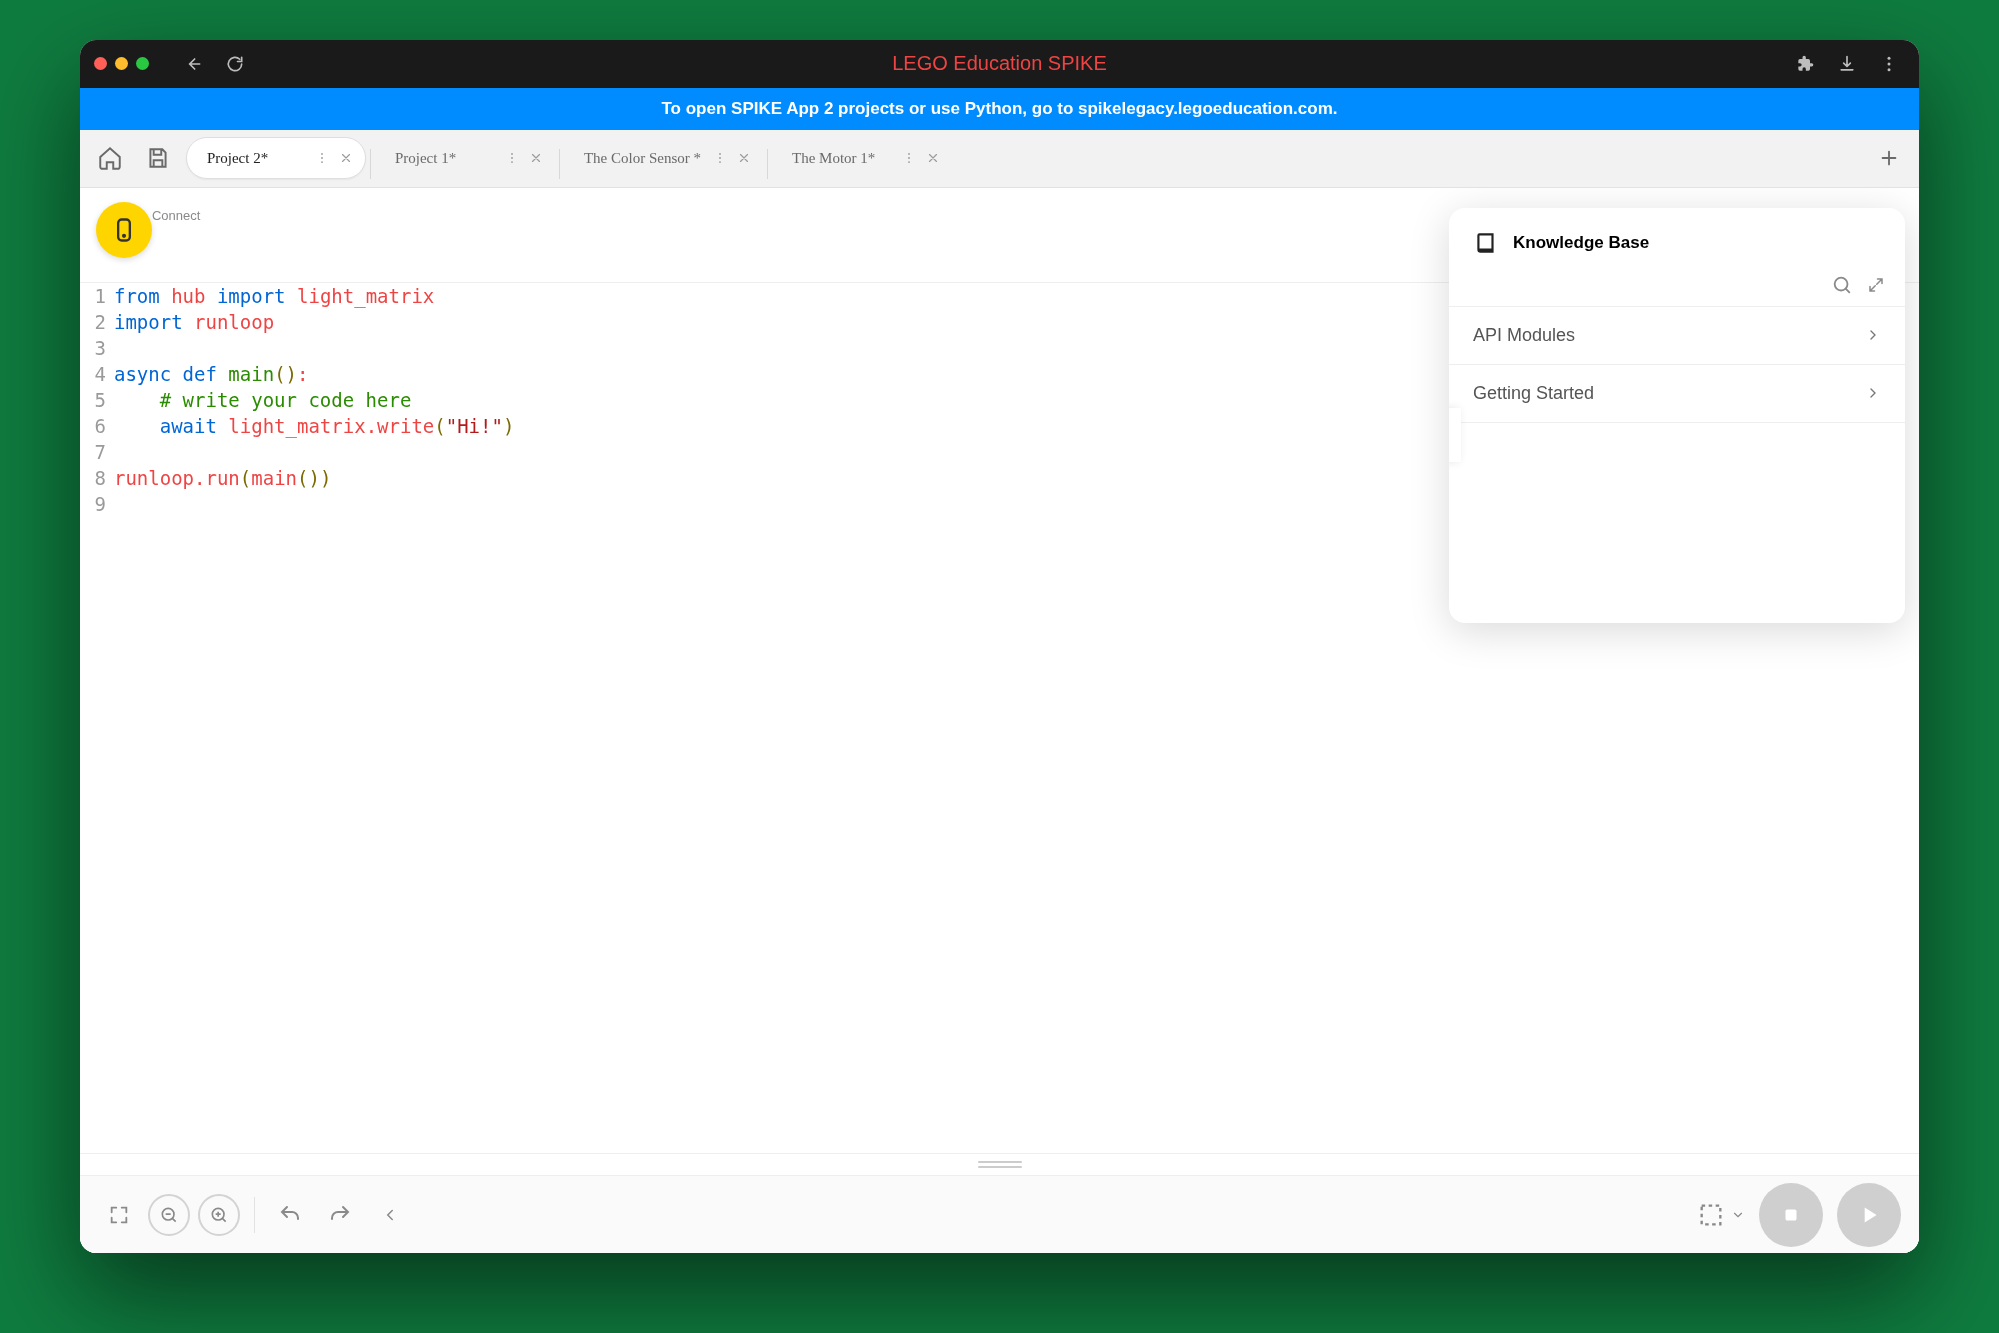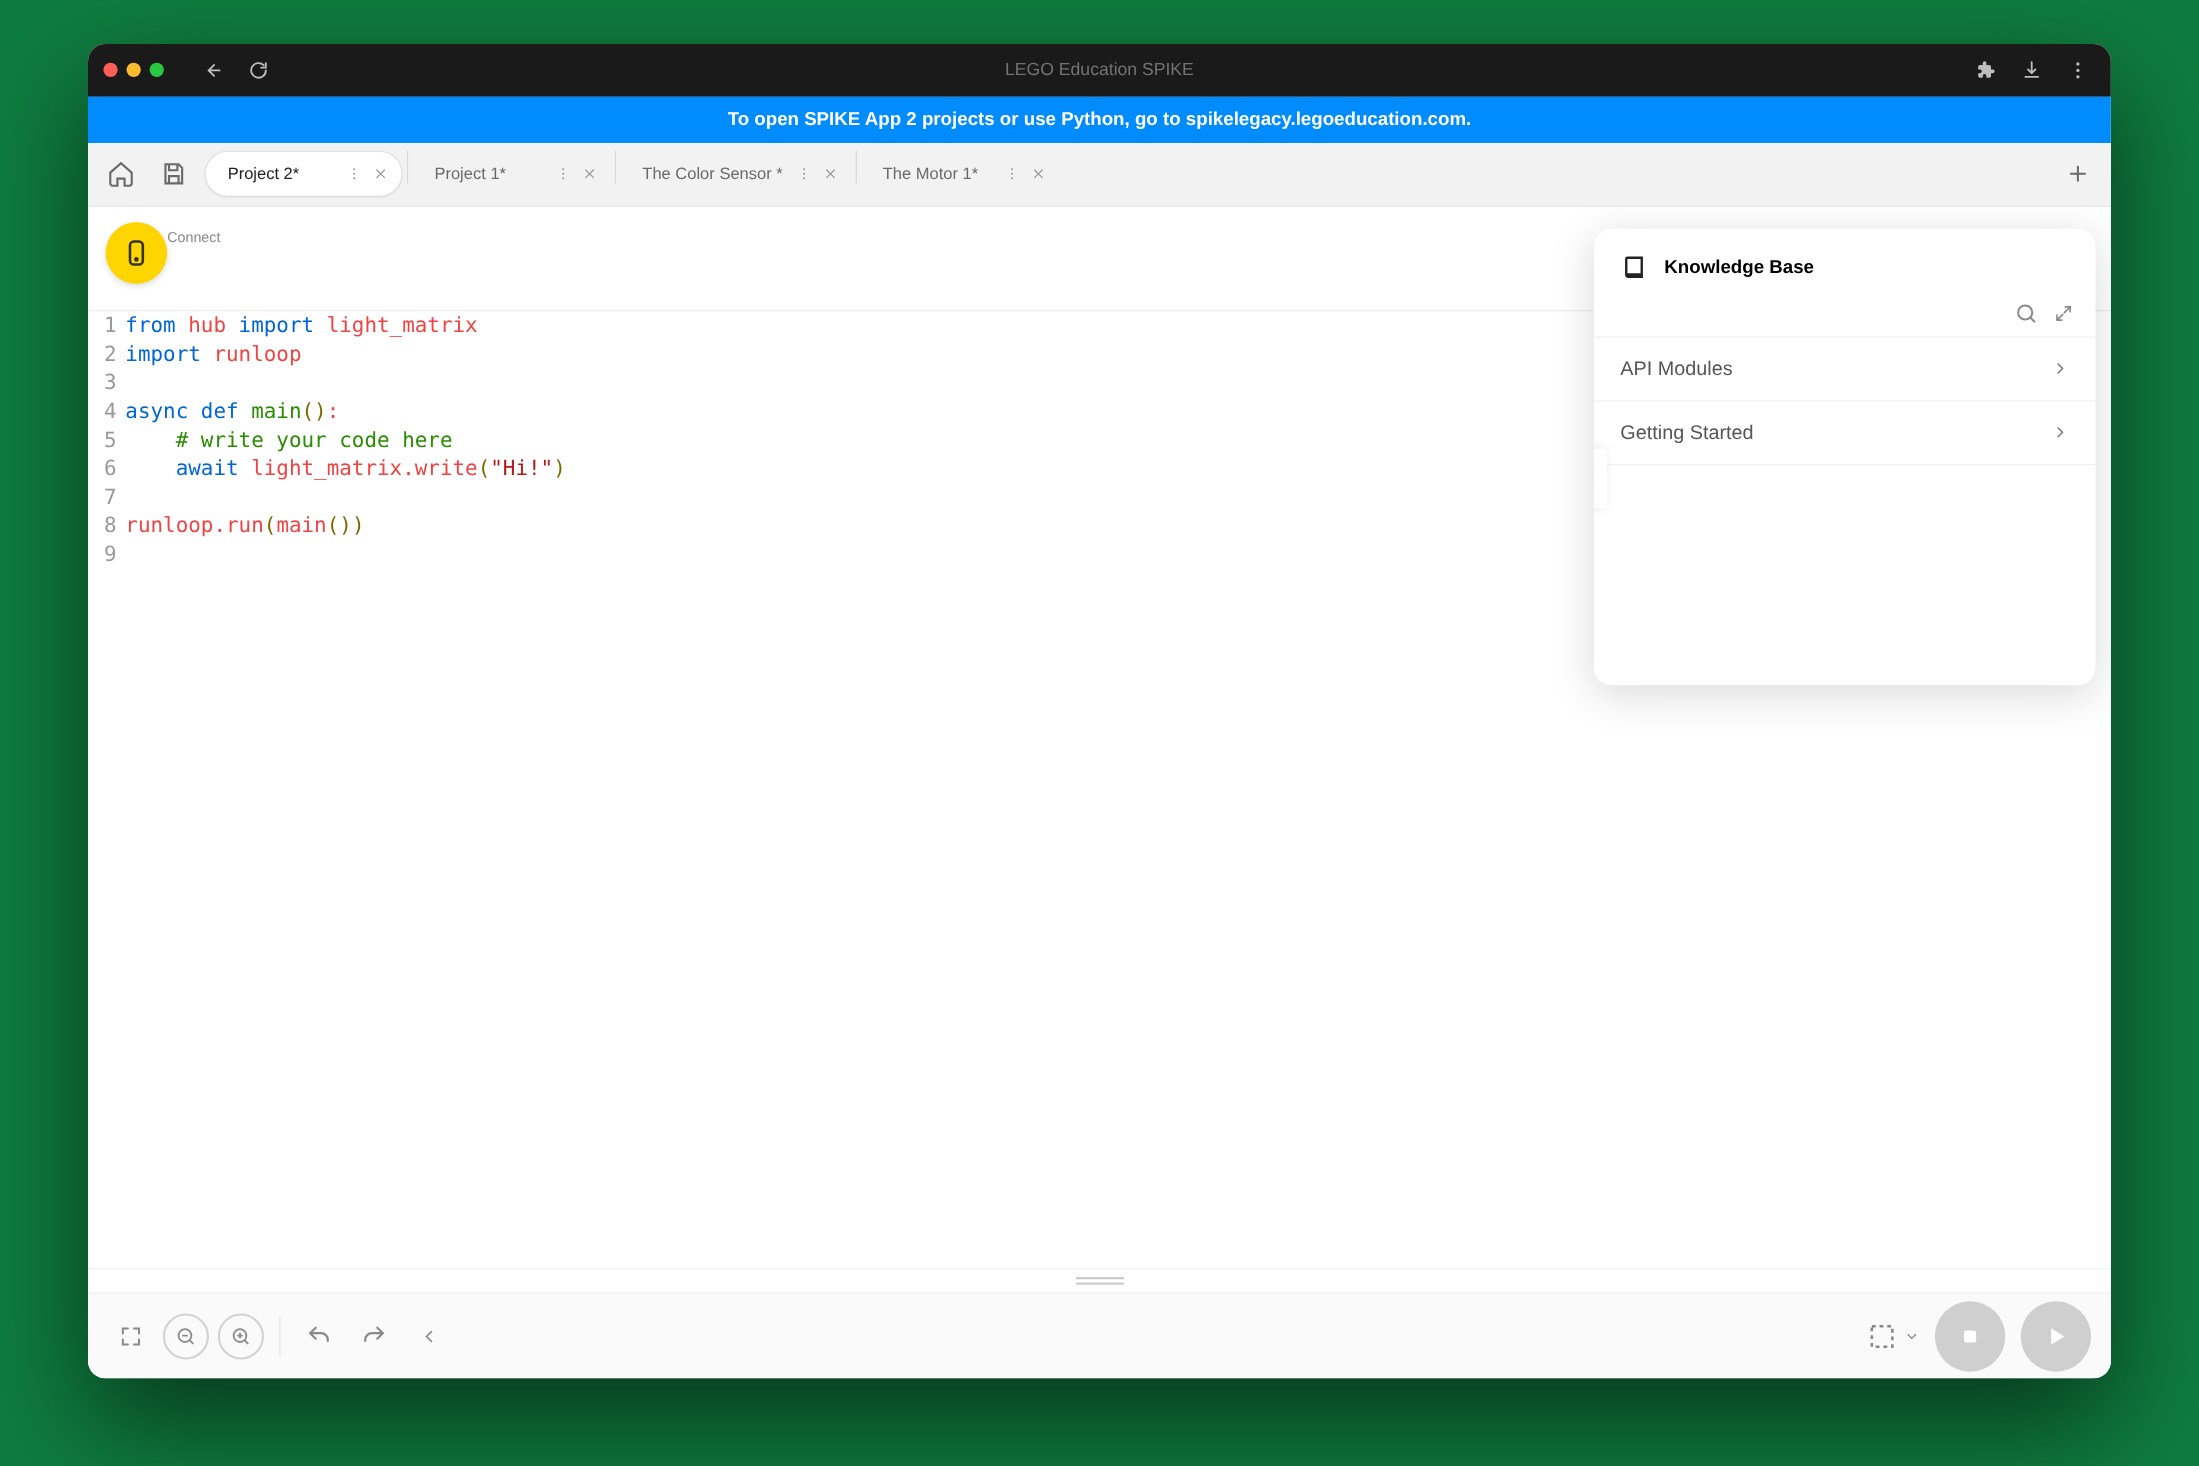--- a/index.html
+++ b/index.html
@@ -28,21 +28,21 @@
     display: flex;
     align-items: center;
     justify-content: space-between;
     padding: 0 14px;
   }
   .titlebar-left { display: flex; align-items: center; gap: 10px; }
   .traffic-lights { display: flex; gap: 8px; margin-right: 18px; }
   .traffic-lights span { width: 13px; height: 13px; border-radius: 50%; display: block; }
   .tl-red{ background:#ff5f57; } .tl-yellow{ background:#febc2e; } .tl-green{ background:#28c840; }
   .titlebar-icon { width: 32px; height: 32px; display:flex; align-items:center; justify-content:center; color:#bdbdbd; cursor:pointer; border-radius:6px;}
-  .titlebar-title { position:absolute; left:0; right:0; text-align:center; font-size:16px; font-weight:500; color:#737373; pointer-events:none;}
+  .titlebar-title { position:absolute; left:0; right:0; text-align:center; font-size:20px; font-weight:500; color:#ef4444; pointer-events:none;}
   .titlebar-right{ display:flex; align-items:center; gap:10px; }
 
   
   .banner {
     background: #008cff;
     color: #fff;
     font-weight:600;
     height: 42px;
     display:flex; align-items:center; justify-content:center;
     font-size: 17px;
@@ -55,21 +55,21 @@
     border-bottom: 1px solid #e2e2e2;
     display:flex; align-items:center;
     padding: 0 10px 0 10px;
     gap: 8px;
   }
   .tb-iconbtn {
     width: 40px; height: 40px;
     display:flex; align-items:center; justify-content:center;
     color:#6a6a6a; cursor:pointer; border-radius:8px;
   }
-  .tabs { flex:1; display:flex; align-items:flex-start; gap:4px; position:relative; }
+  .tabs { flex:1; display:flex; align-items:flex-end; gap:4px; position:relative;font-family:Liberation Serif, serif; }
   .tab, .tab-active {
     height: 42px;
     display:flex; align-items:center; justify-content:space-between;
     padding: 0 12px 0 20px;
     font-size: 15px;
     color:#6a6a6a;
     gap: 12px;
     min-width: 180px;
   }
   .tab-sep { width:1px; height:30px; background:#d8d8d8; }

